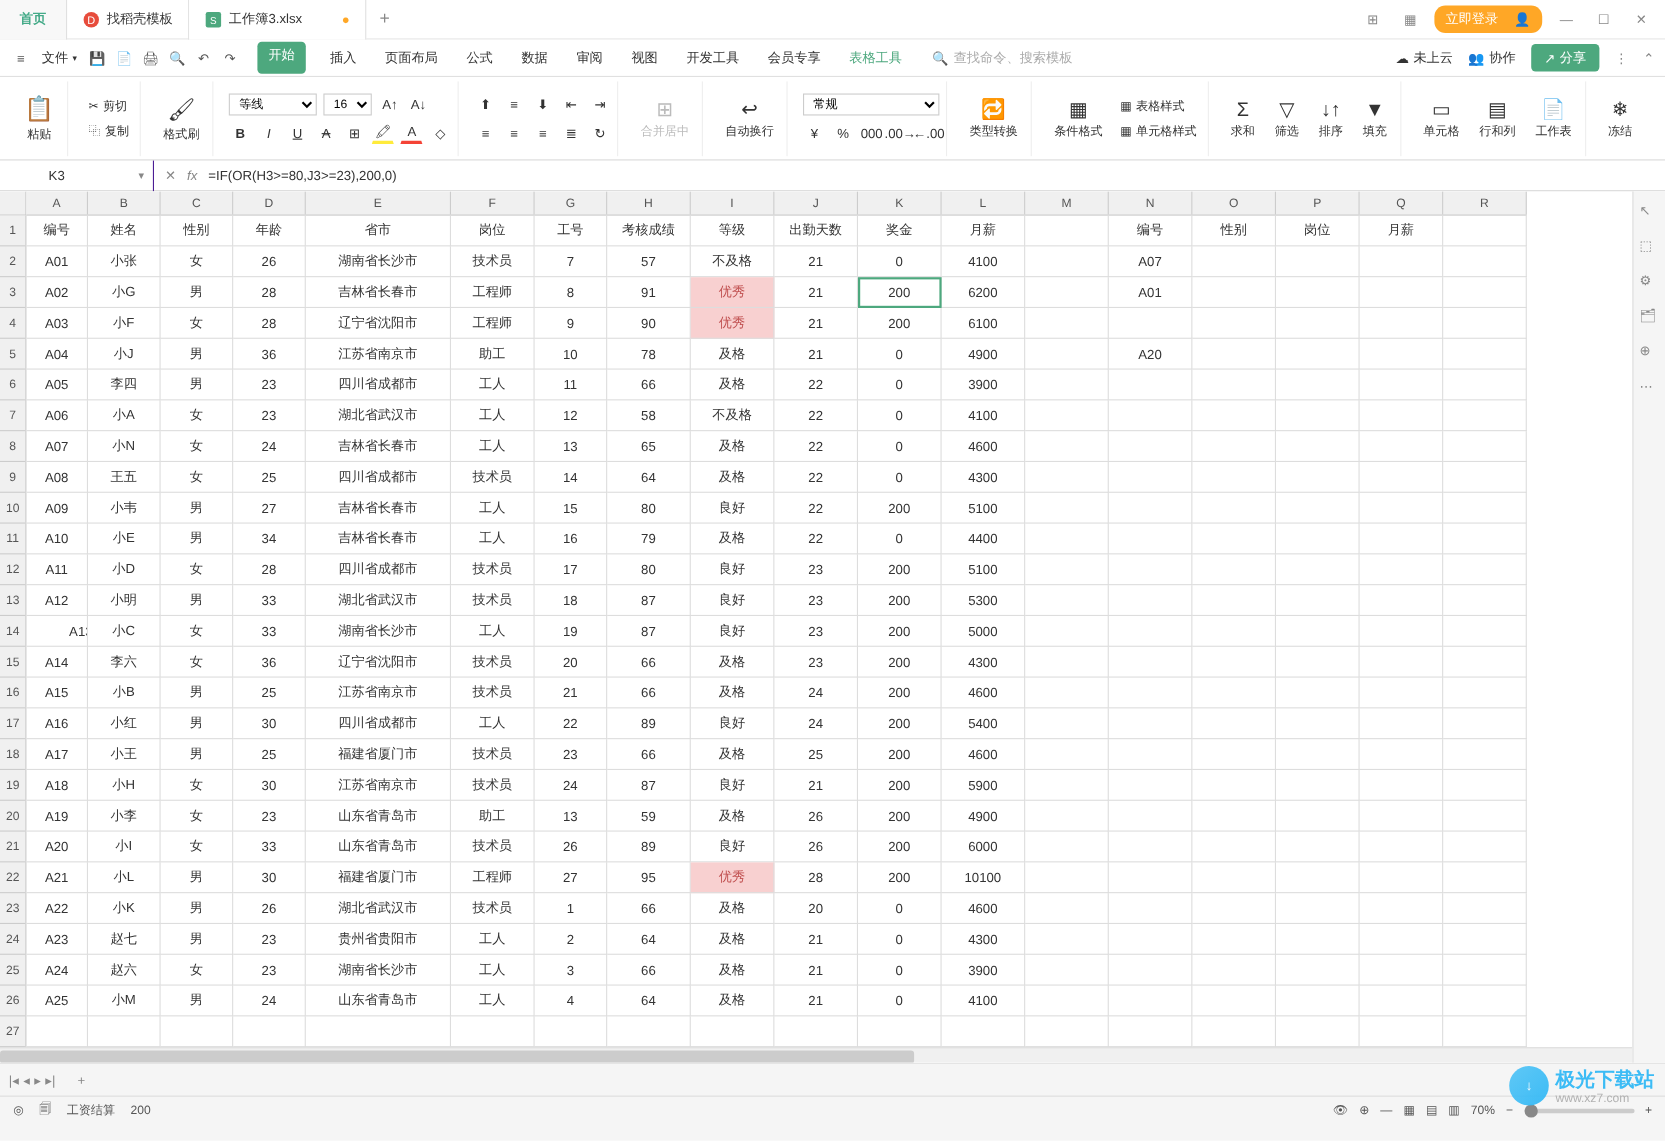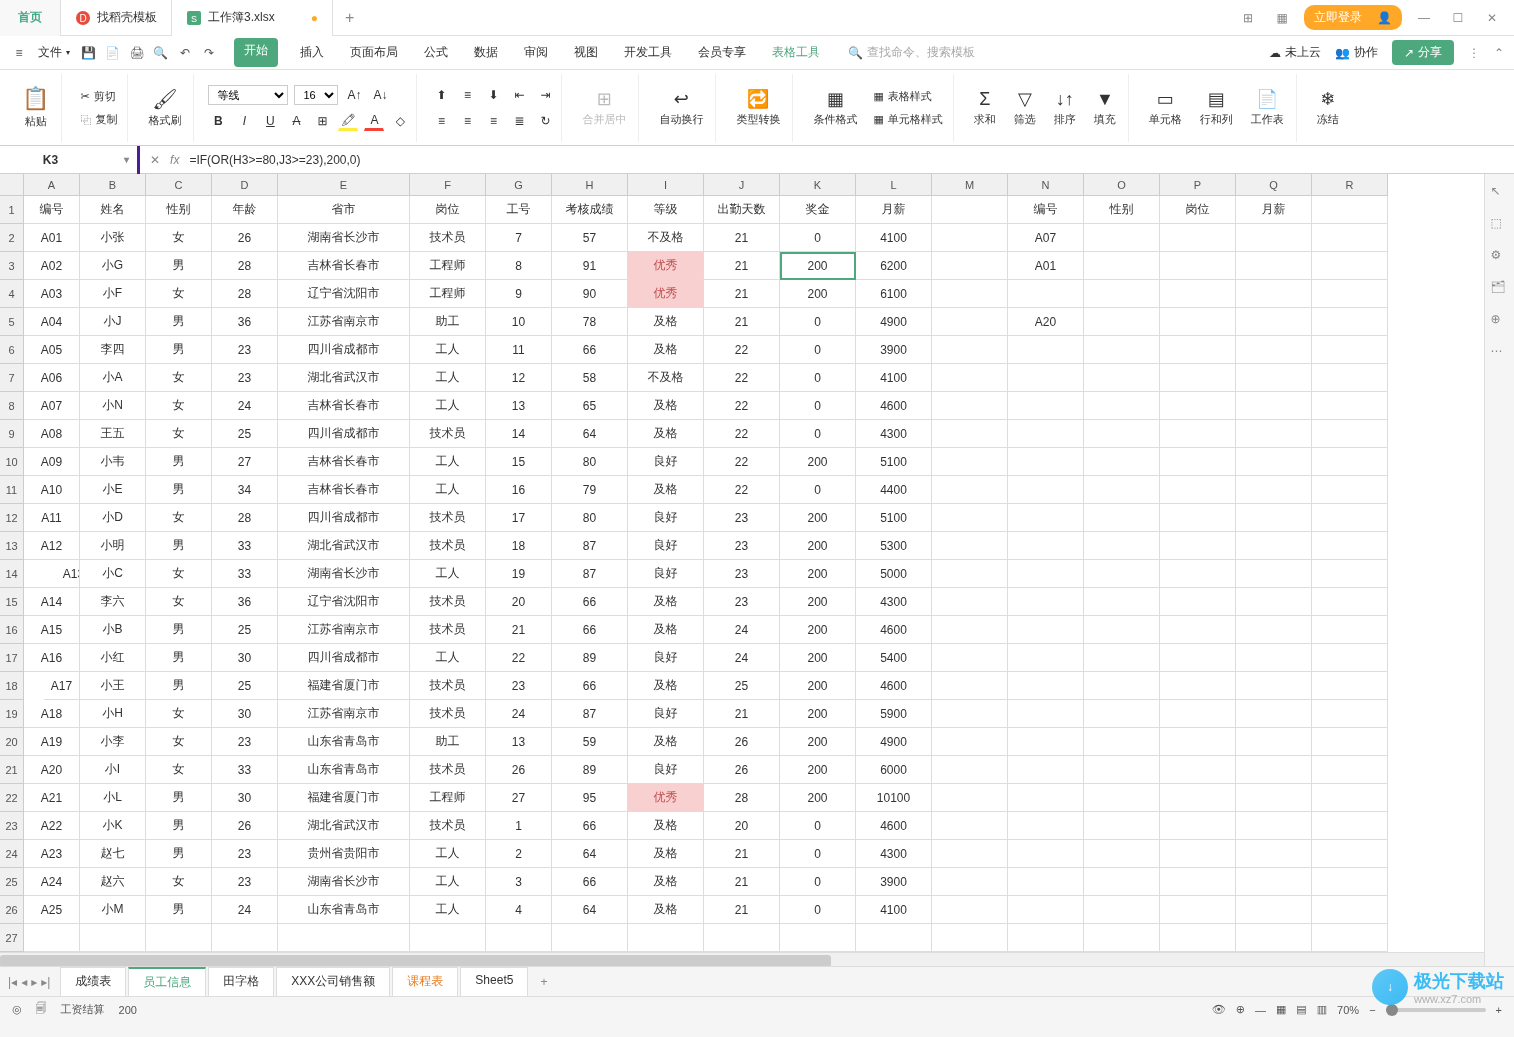--- a/index.html
+++ b/index.html
@@ -28,21 +28,21 @@
 .ribbon-group { display: flex; flex-direction: column; align-items:center; justify-content:center; padding: 0 6px; border-right:1px solid #eee; height:68px;}
 .ribbon-group.noborder { border-right:none;}
 .ribbon-big { display:flex; flex-direction:column; align-items:center; gap:2px; font-size:11px; padding:0 6px;}
 .ribbon-btn-small { display:flex; align-items:center; gap:4px; font-size:11px; padding:2px 4px;}
 .ribbon-row { display:flex; gap:6px; align-items:center;}
 .ribbon-col { display:flex; flex-direction:column; gap:4px;}
 .font-select { border:1px solid #ccc; padding:2px 4px; font-size:11px; background:#fff; min-width:80px;}
 .icon-box { width:20px; height:20px; display:inline-flex; align-items:center; justify-content:center; border:1px solid transparent;}
 
 .formula-bar { height: 28px; background: #fff; display: flex; align-items: center; border-bottom: 1px solid #d0d0d0; }
-.name-box { width: 140px; border-right: 3px solid #4c1d95; padding: 0 36px 0 0; text-align:center; position:relative; height:28px; display:flex; align-items:center; justify-content:center;font-weight:bold;}
+.name-box { width: 140px; border-right: 1px solid #4c1d95; padding: 0 36px 0 0; text-align:center; position:relative; height:28px; display:flex; align-items:center; justify-content:center;}
 .name-box::after { content:"▾"; position:absolute; right:8px; color:#888; font-size:10px;}
 .fx-area { display:flex; align-items:center; gap:10px; padding:0 10px; flex:1;}
 .fx-label { color:#888; font-style:italic;}
 
 .sheet-area { position: relative; background: #fff; height: 792px; display:flex;}
 .corner { width:24px; height:22px; background:#f0f0f0; border-right:1px solid #ccc; border-bottom:1px solid #ccc;}
 .col-headers { display:flex; height:22px; background:#f0f0f0; border-bottom:1px solid #ccc;}
 .col-h { border-right:1px solid #ccc; text-align:center; font-size:11px; color:#555; display:flex; align-items:center; justify-content:center;}
 .row-headers { width:24px; background:#f0f0f0; border-right:1px solid #ccc;}
 .row-h { height:28px; border-bottom:1px solid #ccc; text-align:center; font-size:11px; color:#555; display:flex; align-items:center; justify-content:center;}
@@ -236,20 +236,32 @@
     <div class="ribbon-big" style="color:#bbb;">
         <span style="font-size:18px;">⊞</span>
         <span>合并居中</span>
       </div>
   </div>
   <div class="ribbon-group">
     <div class="ribbon-big">
         <span style="font-size:18px;">↩</span>
         <span>自动换行</span>
       </div>
+  </div>
+  <div class="ribbon-group">
+    <div class="ribbon-col" style="gap:6px;">
+      <select class="font-select" style="min-width:110px;"><option>常规</option></select>
+      <div class="ribbon-row">
+        <span class="icon-box">¥</span>
+        <span class="icon-box">%</span>
+        <span class="icon-box">000</span>
+        <span class="icon-box">.00→</span>
+        <span class="icon-box">←.00</span>
+      </div>
+    </div>
   </div>
   <div class="ribbon-group">
     <div class="ribbon-big">
         <span style="font-size:18px;">🔁</span>
         <span>类型转换</span>
       </div>
   </div>
   <div class="ribbon-group">
     <div class="ribbon-row" style="height:100%;">
       <div class="ribbon-big">
@@ -711,21 +723,21 @@
             <div class="cell" style="width: 76px;">200</div>
             <div class="cell" style="width: 76px;">5400</div>
             <div class="cell" style="width: 76px;"></div>
             <div class="cell" style="width: 76px;"></div>
             <div class="cell" style="width: 76px;"></div>
             <div class="cell" style="width: 76px;"></div>
             <div class="cell" style="width: 76px;"></div>
             <div class="cell" style="width: 76px;"></div>
           </div>
           <div class="grid-row">
-            <div class="cell" style="width: 36px; margin-left: 20px;">A17</div>
+            <div class="cell" style="width: 56px;">A17</div>
             <div class="cell" style="width: 66px;">小王</div>
             <div class="cell" style="width: 66px;">男</div>
             <div class="cell" style="width: 66px;">25</div>
             <div class="cell" style="width: 132px;">福建省厦门市</div>
             <div class="cell" style="width: 76px;">技术员</div>
             <div class="cell" style="width: 66px;">23</div>
             <div class="cell" style="width: 76px;">66</div>
             <div class="cell" style="width: 76px;">及格</div>
             <div class="cell" style="width: 76px;">25</div>
             <div class="cell" style="width: 76px;">200</div>
@@ -933,28 +945,20 @@
   </div>
 </div>
 
 <div class="sheet-tabs">
   <div class="sheet-nav">
     <span>|◂</span>
     <span>◂</span>
     <span>▸</span>
     <span>▸|</span>
   </div>
-  <div id="sheet-tabs-container" style="display:flex; gap:2px;">
-      <div class="sheet-tab">成绩表</div>
-      <div class="sheet-tab active">员工信息</div>
-      <div class="sheet-tab">田字格</div>
-      <div class="sheet-tab">XXX公司销售额</div>
-      <div class="sheet-tab orange">课程表</div>
-      <div class="sheet-tab">Sheet5</div>
-    </div>
   <span style="padding:0 10px; color:#888;">+</span>
 </div>
 
 <div class="status-bar">
   <span>◎</span>
   <span>🗐</span>
   <span>工资结算</span>
   <span>200</span>
   <div class="status-right">
     <span>👁</span>

